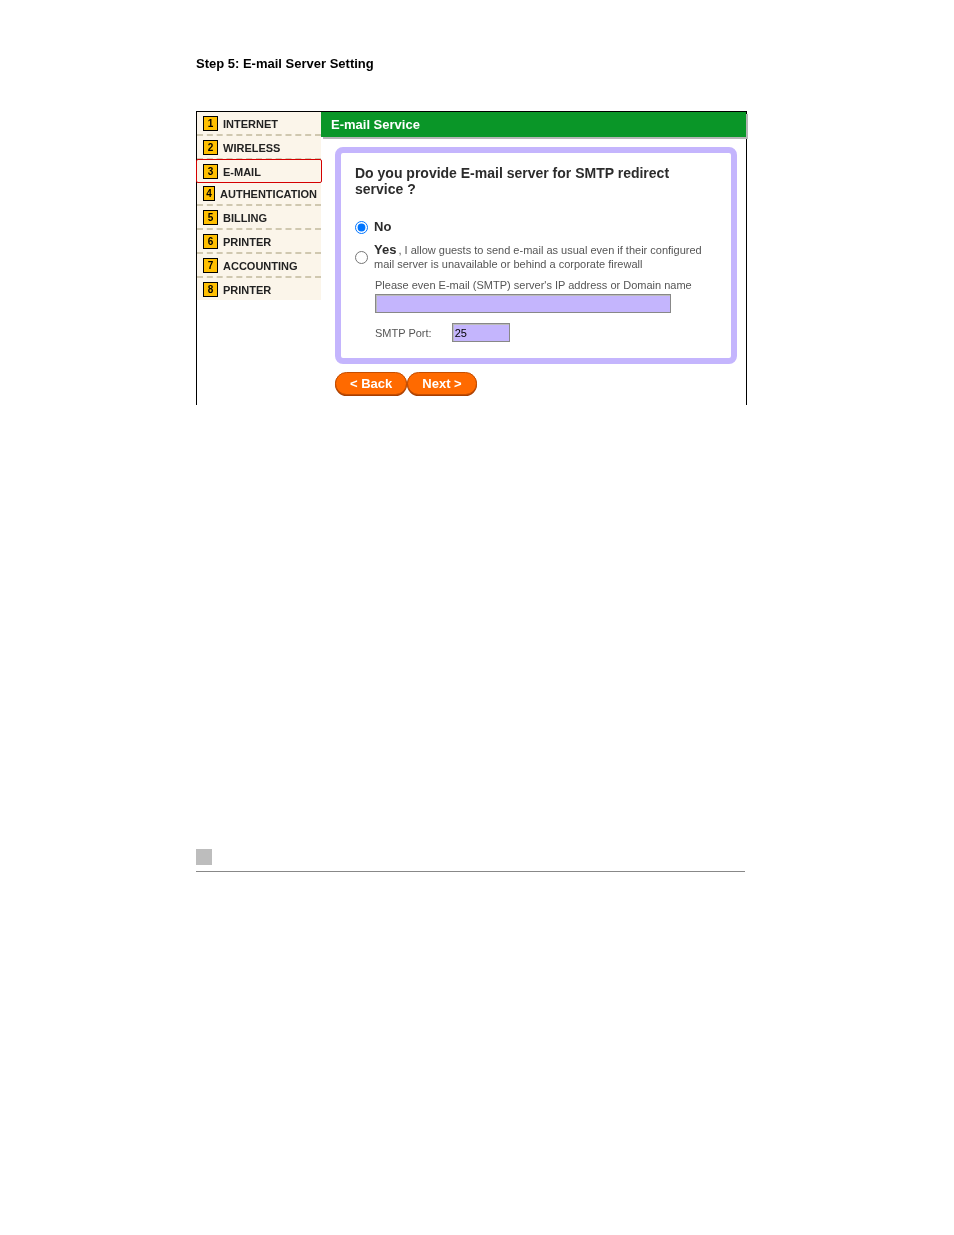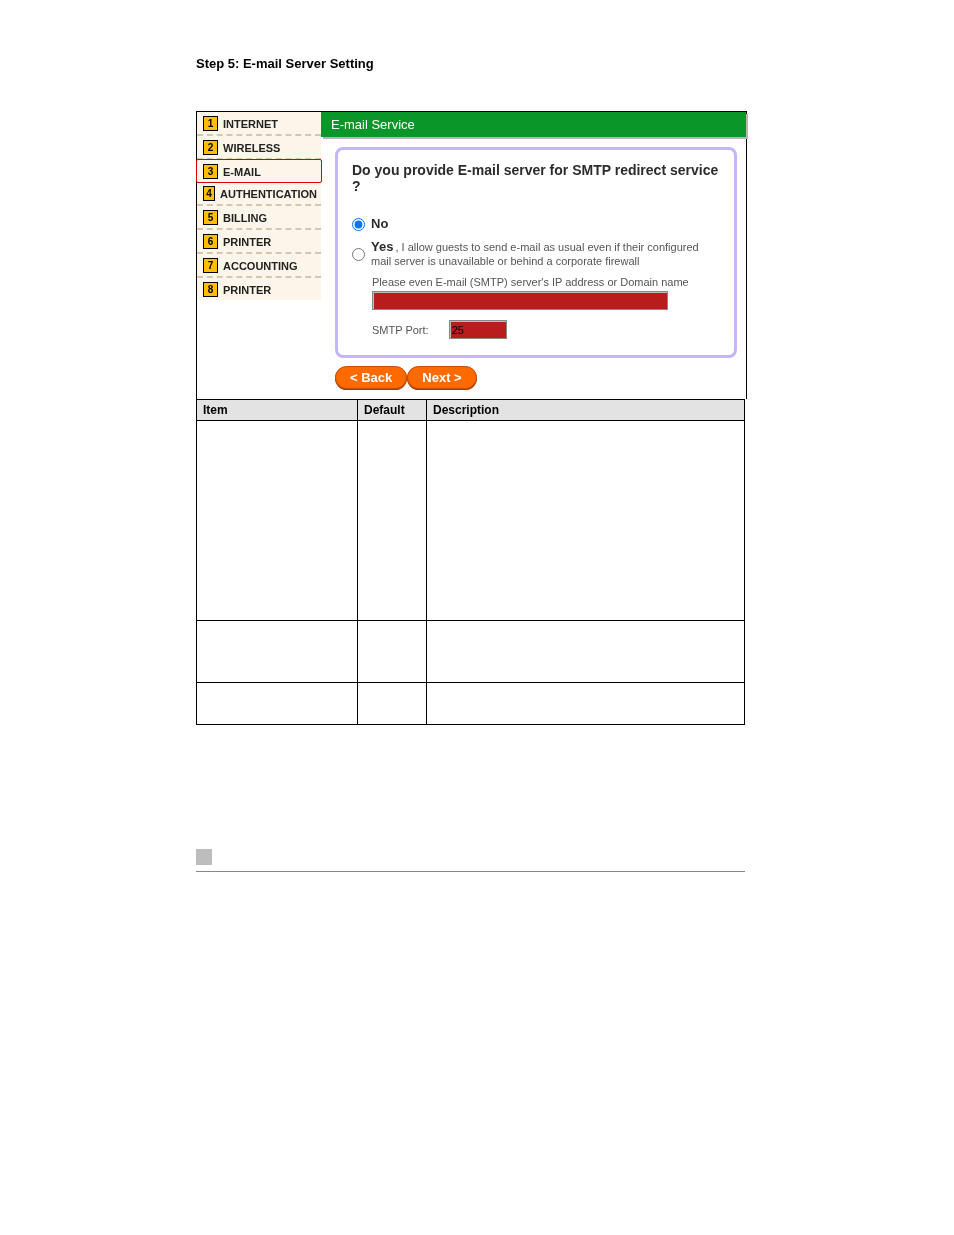--- a/index.html
+++ b/index.html
@@ -8,29 +8,29 @@
   .shot{width:549px;margin-left:196px;border:1px solid #000;border-bottom:none;background:#fff;position:relative}
   .shot-inner{display:flex;align-items:flex-start}
   
   .nav{width:124px;background:#fbf5ea;border-right:0;font-size:11px;font-weight:700;color:#222}
   .nav-item{display:flex;align-items:center;padding:4px 4px 3px 6px;border-bottom:2px dashed #d0c8b0}
   .nav-item:last-child{border-bottom:none}
   .nav-num{display:inline-block;width:13px;height:13px;background:#ffbf00;color:#000;font-size:10px;line-height:13px;text-align:center;font-weight:700;border:1px solid #000;margin-right:5px}
   .nav-item.selected{border:1px solid #d40000;border-radius:2px;margin:-1px;padding:4px 4px 3px 6px}
   
   .panel{flex:1}
-  .service-head{background:#0a9628;color:#fff;font-size:13px;font-weight:400;padding:5px 10px;box-shadow:2px 2px 0 #b5b5b5}
-  .service-box{margin:10px 9px 8px 14px;border:3px solid #c4b5fd;border-radius:8px;padding:12px 14px 16px 14px;font-size:12px;color:#2c2c2c}
+  .service-head{background:#0a9628;color:#fff;font-size:13px;font-weight:700;padding:5px 10px;box-shadow:2px 2px 0 #b5b5b5}
+  .service-box{margin:10px 9px 8px 14px;border:6px solid #c4b5fd;border-radius:8px;padding:12px 14px 16px 14px;font-size:12px;color:#2c2c2c}
   .service-q{font-weight:700;font-size:14px;margin-bottom:22px}
   .opt{display:flex;align-items:center;margin-bottom:8px}
   .opt input{margin:2px 6px 0 0}
   .opt .lbl{font-weight:700;font-size:13px}
   .opt .desc{font-size:11px;color:#555;margin-left:2px}
   .sub{margin-left:20px;font-size:11px;color:#555}
-  .txtin{height:17px;border:1px solid #888;background:#b91c1c;box-shadow:inset 1px 1px 0 #bbb;font-size:11px;padding:0 2px}
+  .txtin{height:17px;border:1px solid #888;background:#c4b5fd;box-shadow:inset 1px 1px 0 #bbb;font-size:11px;padding:0 2px}
   .ip-in{width:290px;display:block;margin:3px 0 10px 0}
   .port-row{display:flex;align-items:center;gap:20px}
   .port-in{width:52px}
   
   .btn-row{display:flex;padding:0 14px 10px 14px}
   .pill{display:inline-block;background:#ff6a00;color:#fff;font-weight:700;font-size:13px;padding:3px 14px;border:1px solid #c44d00;border-radius:12px;box-shadow:0 1px 0 #a83e00;cursor:pointer}
   
   .tbl{width:549px;margin-left:196px;border:1px solid #000;border-collapse:collapse;font-size:12px}
   .tbl th,.tbl td{border:1px solid #000}
   .tbl th{background:#e3e3e3;font-weight:700;text-align:left;padding:3px 6px}
@@ -117,44 +117,18 @@
         </div>
 
         <div class="btn-row">
           <span class="pill">&lt; Back</span>
           <span class="pill">Next &gt;</span>
         </div>
       </div>
     </div>
   </div>
 
-  <table class="tbl">
-    <thead>
-      <tr>
-        <th class="th-item">Item</th>
-        <th class="th-def">Default</th>
-        <th>Description</th>
-      </tr>
-    </thead>
-    <tbody>
-      <tr class="r-service">
-        <td></td>
-        <td></td>
-        <td></td>
-      </tr>
-      <tr class="r-ip">
-        <td></td>
-        <td></td>
-        <td></td>
-      </tr>
-      <tr class="r-port">
-        <td></td>
-        <td></td>
-        <td></td>
-      </tr>
-    </tbody>
-  </table>
 
   <div class="footer">
     <div class="pg-box"></div>
     <div class="footer-line"></div>
   </div>
 </div>
 
 </body></html>

